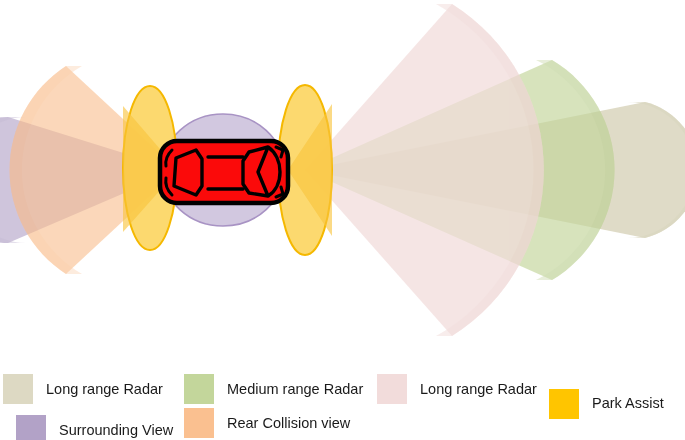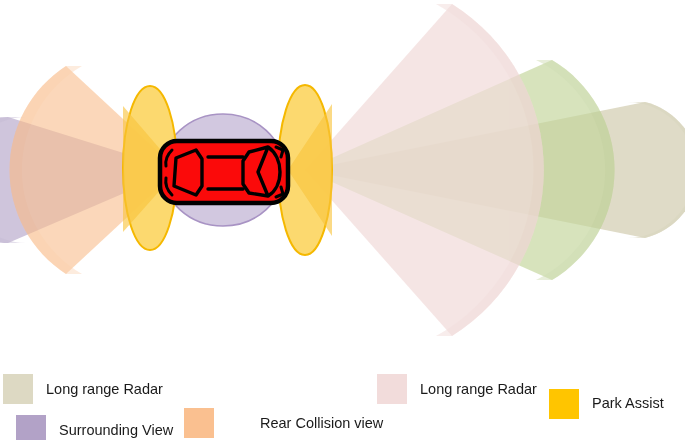--- a/index.html
+++ b/index.html
@@ -135,34 +135,38 @@
     </svg>
   </div>
 
   <div class="legend">
 
     <div class="legend-row row-0">
       <div class="legend-item" style="left:3px;">
         <span class="swatch" style="background:#ddd9c3;"></span>
         <span class="legend-label">Long range Radar</span>
       </div>
+      <div class="legend-item" style="left:184px;">
+        <span class="swatch" style="background:#c3d69b;"></span>
+        <span class="legend-label">Medium range Radar</span>
+      </div>
       <div class="legend-item" style="left:377px;">
         <span class="swatch" style="background:#f2dcdb;"></span>
         <span class="legend-label">Long range Radar</span>
       </div>
       <div class="legend-item" style="left:549px;margin-top:29px;">
         <span class="swatch" style="background:#ffc500;"></span>
         <span class="legend-label">Park Assist</span>
       </div>
     </div>
 
     <div class="legend-row row-1">
       <div class="legend-item" style="left:16px;margin-top:14px;">
         <span class="swatch" style="background:#b2a2c7;"></span>
         <span class="legend-label">Surrounding View</span>
       </div>
-      <div class="legend-item" style="left:184px;gap:33px;">
+      <div class="legend-item" style="left:184px;">
         <span class="swatch" style="background:#fac090;"></span>
         <span class="legend-label">Rear Collision view</span>
       </div>
     </div>
   </div>
 </div>
 
 </body></html>

